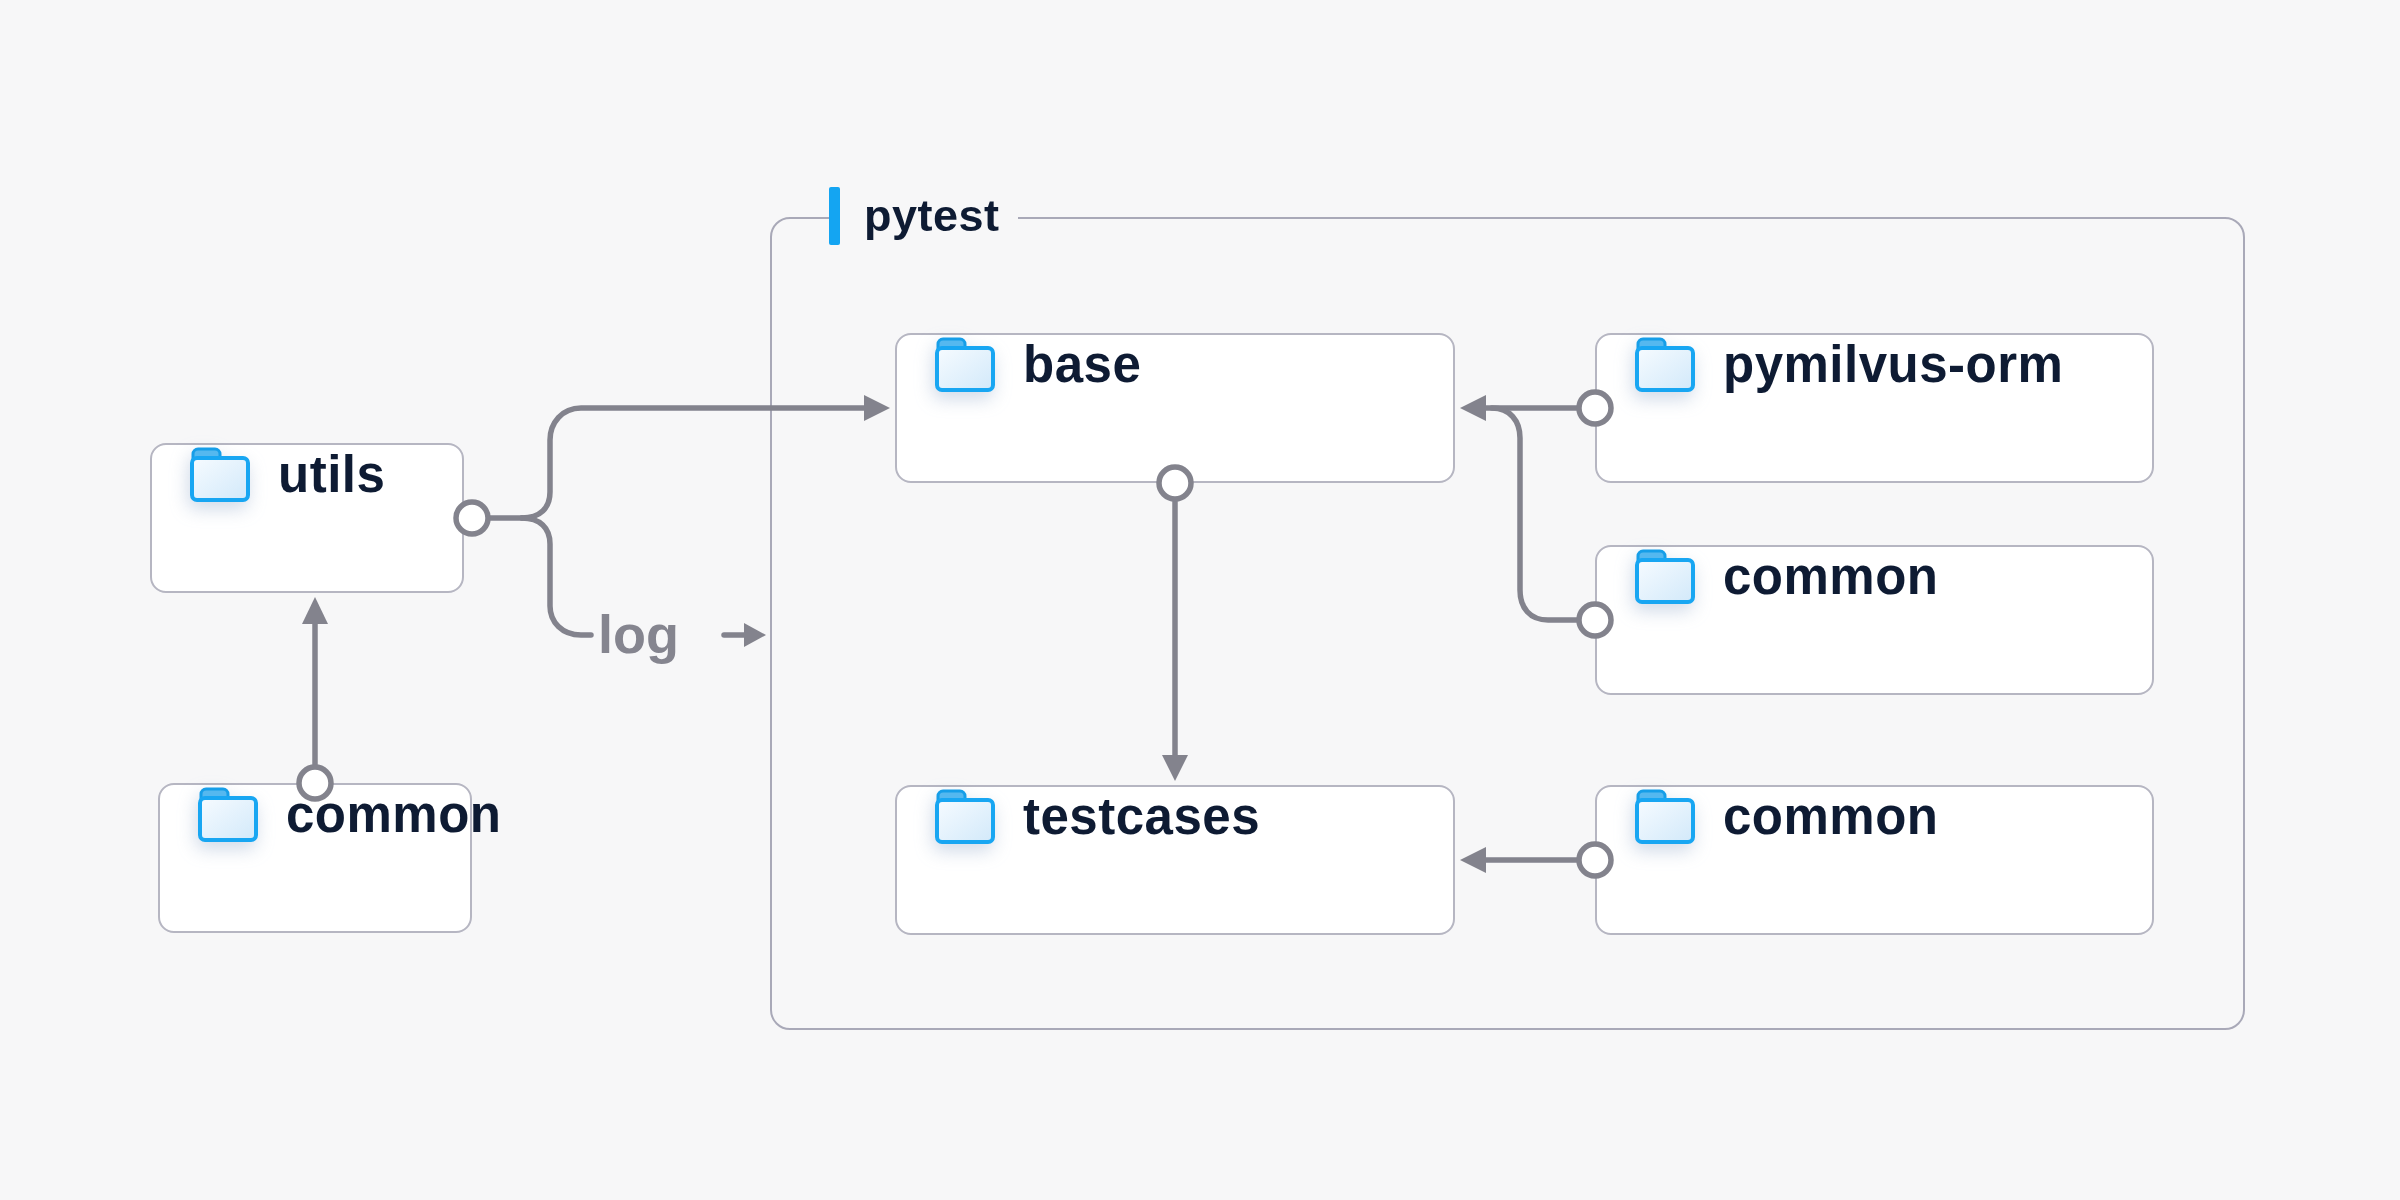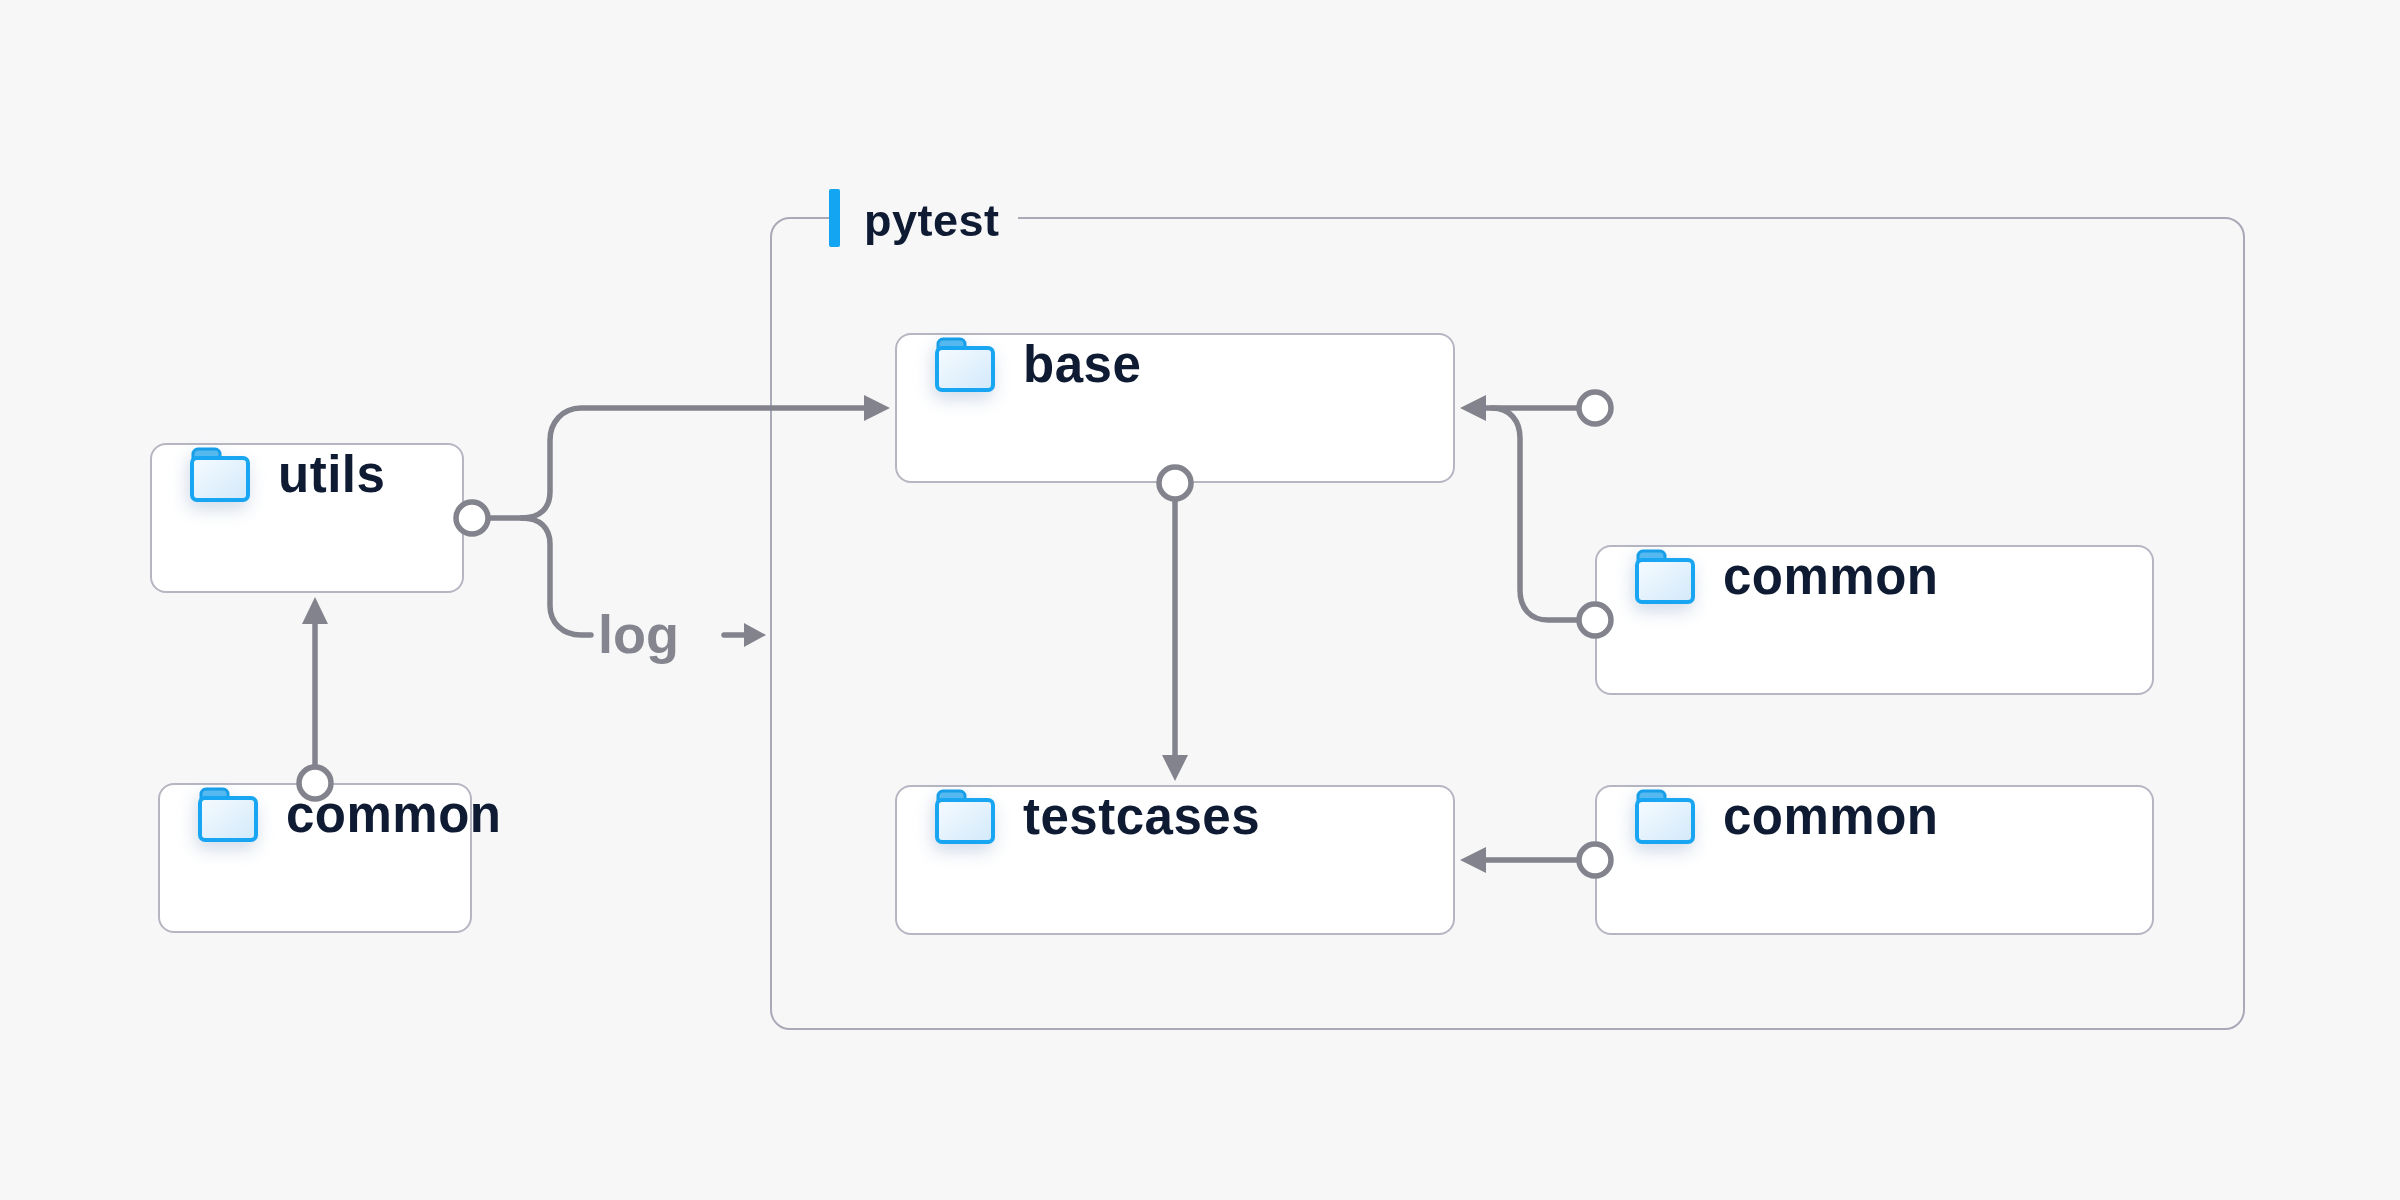--- a/index.html
+++ b/index.html
@@ -16,21 +16,21 @@
     position:absolute;
     left:770px;top:217px;width:1475px;height:813px;
     border:2.5px solid #a9a9b8;
     border-radius:20px;
     box-sizing:border-box;
     z-index:1;
   }
   .group-label{
     position:absolute;
     left:829px;top:185px;height:62px;
-    display:flex;align-items:flex-end;
+    display:flex;align-items:center;
     background:#f7f7f8;
     padding-right:18px;
     z-index:3;
   }
   .accent-bar{
     display:inline-block;
     width:11px;height:58px;
     background:#14a5f2;
     border-radius:2px;
     margin-right:24px;
@@ -112,20 +112,27 @@
   </div>
 
   <div class="node" style="left:895px;top:333px;width:560px">
     <svg class="folder" width="64" height="58" viewBox="0 0 64 58">
       <rect x="5" y="4" width="27" height="18" rx="5" fill="#55b8ef" stroke="#169ee8" stroke-width="3"></rect>
       <rect x="4" y="13" width="56" height="42" rx="5" fill="url(#folderGrad)" stroke="#18a6f2" stroke-width="4"></rect>
     </svg>
     <span class="node-label">base</span>
   </div>
 
+  <div class="node" style="left:1595px;top:333px;width:559px">
+    <svg class="folder" width="64" height="58" viewBox="0 0 64 58">
+      <rect x="5" y="4" width="27" height="18" rx="5" fill="#55b8ef" stroke="#169ee8" stroke-width="3"></rect>
+      <rect x="4" y="13" width="56" height="42" rx="5" fill="url(#folderGrad)" stroke="#18a6f2" stroke-width="4"></rect>
+    </svg>
+    <span class="node-label">pymilvus-orm</span>
+  </div>
 
   <div class="node" style="left:1595px;top:545px;width:559px">
     <svg class="folder" width="64" height="58" viewBox="0 0 64 58">
       <rect x="5" y="4" width="27" height="18" rx="5" fill="#55b8ef" stroke="#169ee8" stroke-width="3"></rect>
       <rect x="4" y="13" width="56" height="42" rx="5" fill="url(#folderGrad)" stroke="#18a6f2" stroke-width="4"></rect>
     </svg>
     <span class="node-label">common</span>
   </div>
 
   <div class="node" style="left:1595px;top:785px;width:559px">

